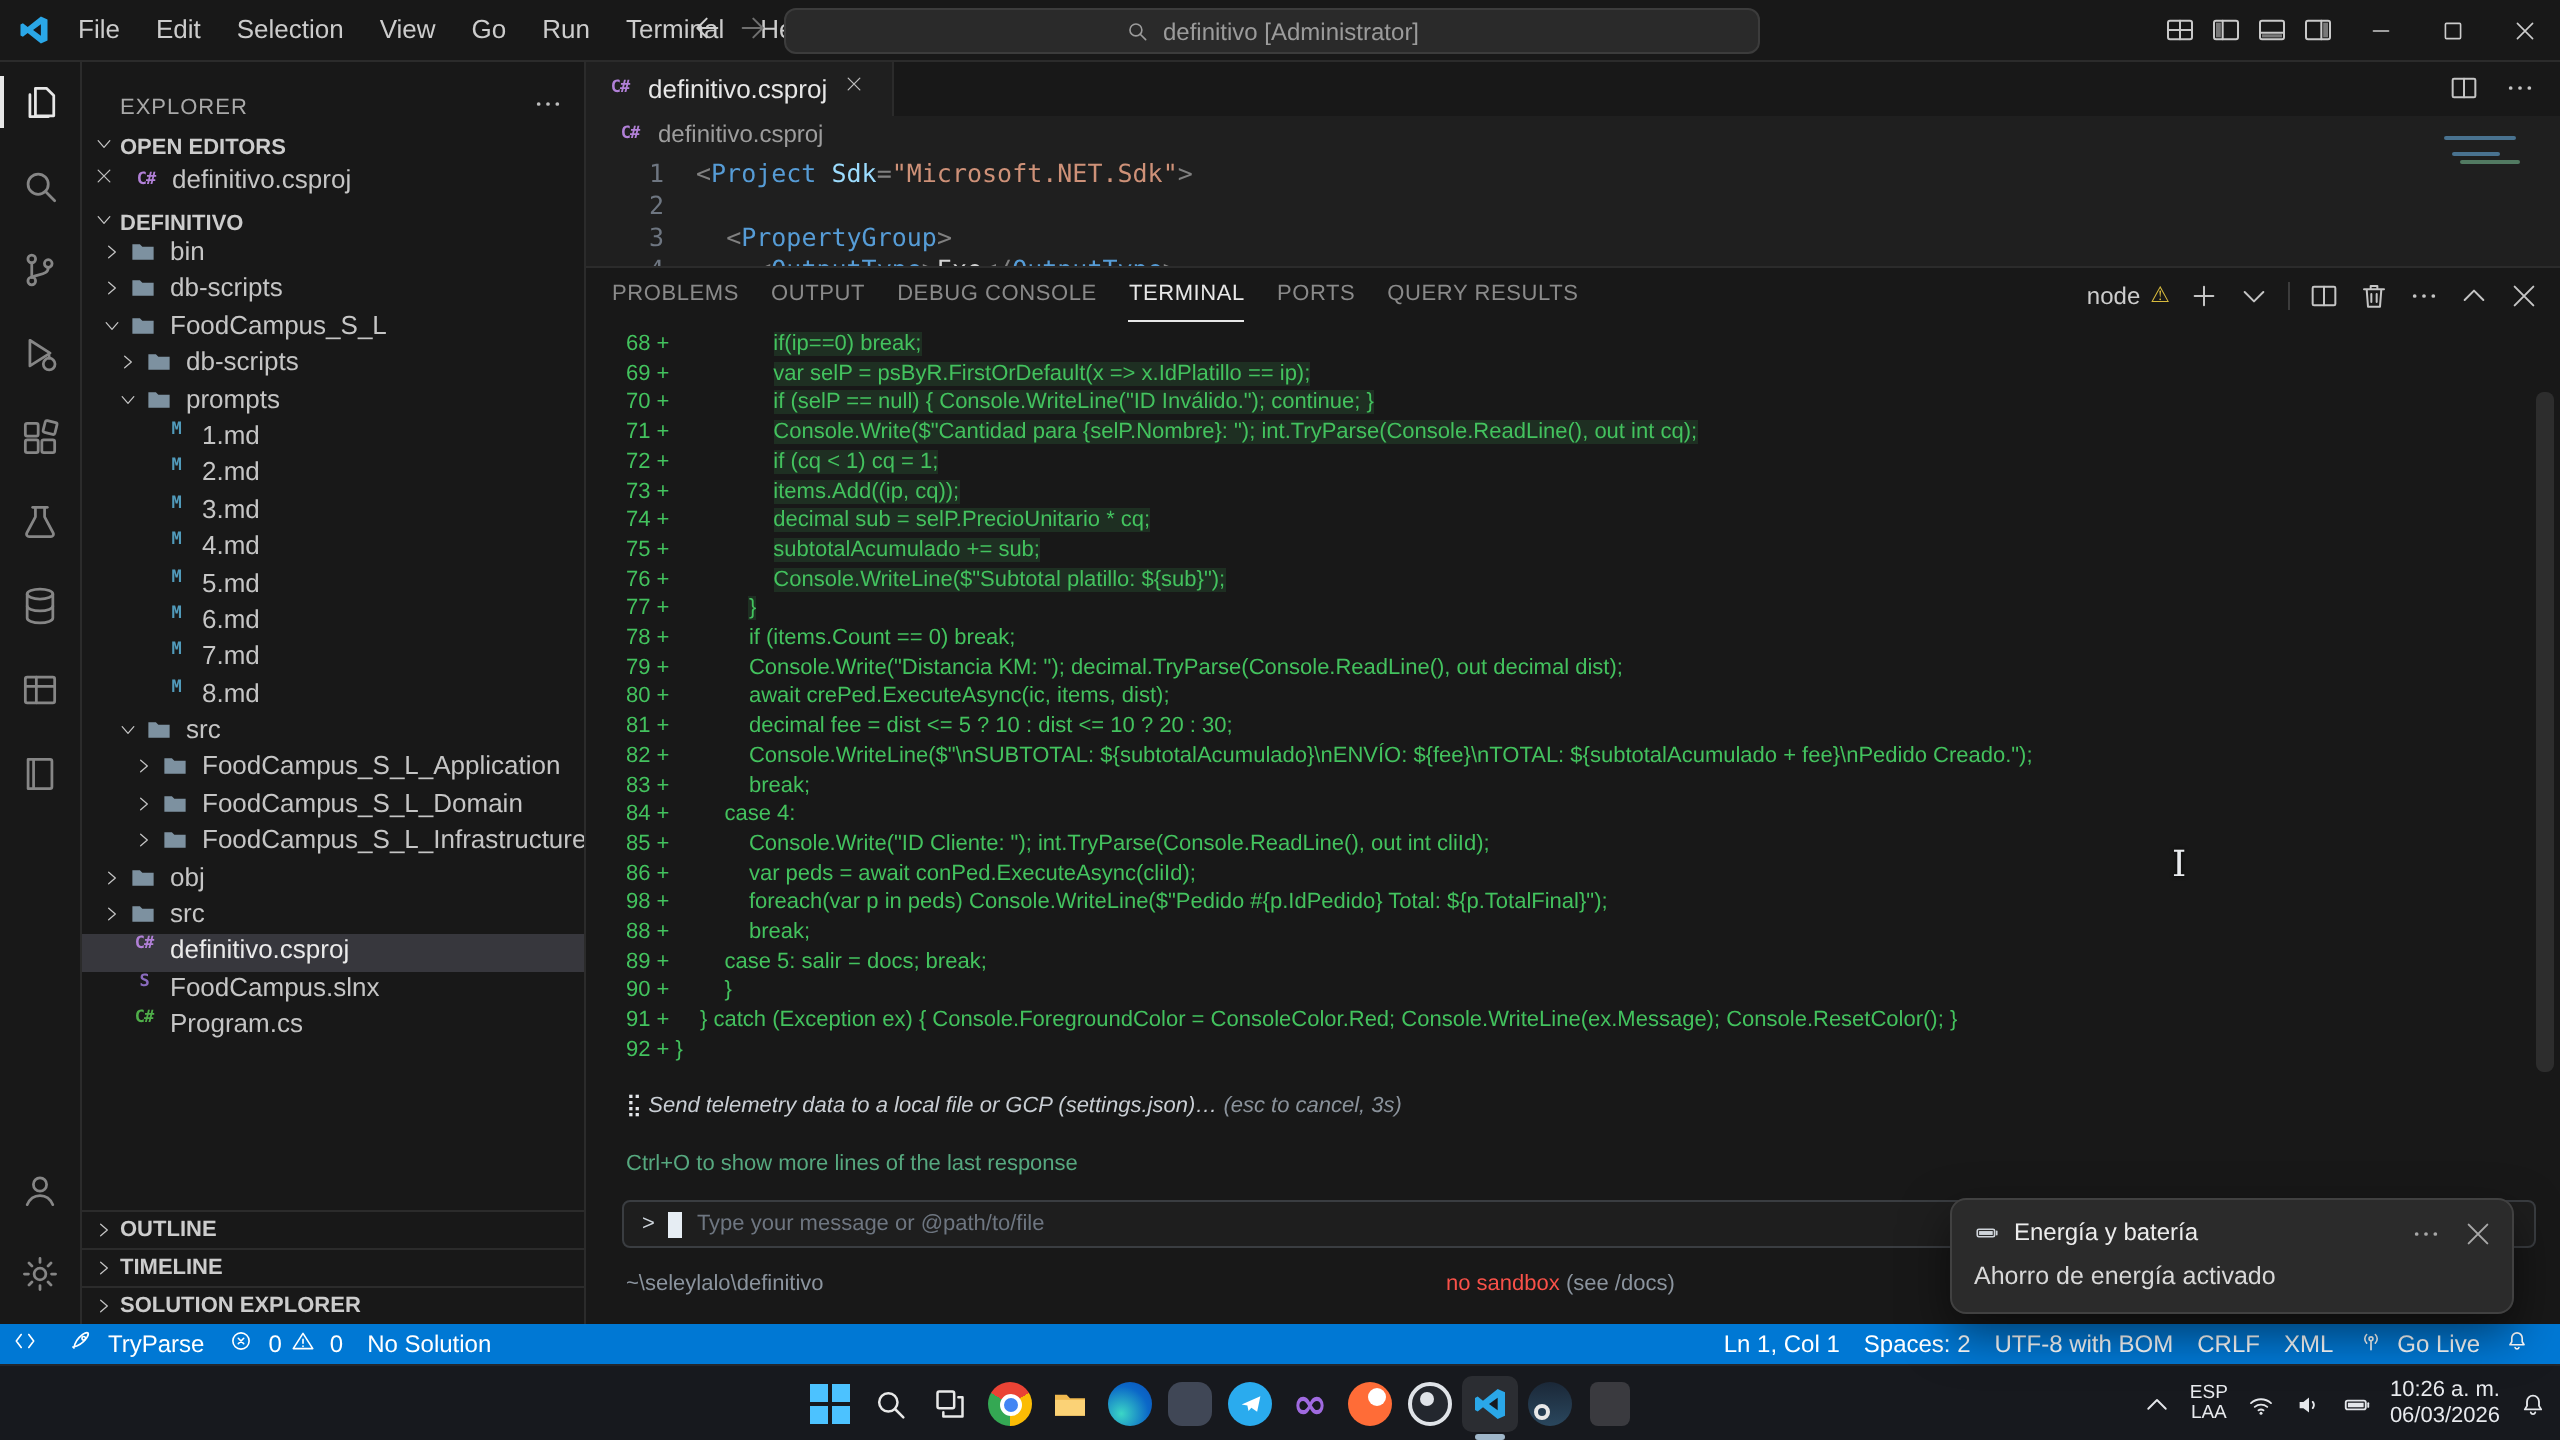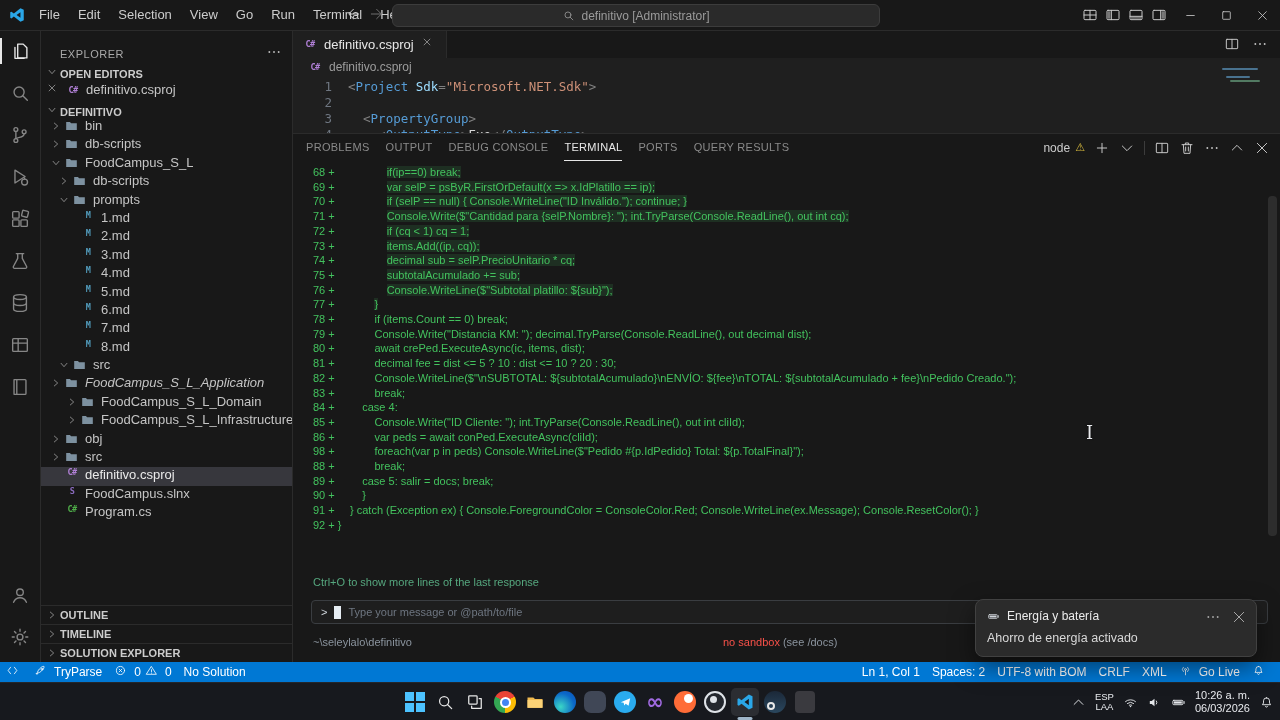--- a/index.html
+++ b/index.html
@@ -589,21 +589,21 @@
           </span>
           <span class="f-ico">
             <svg viewBox="0 0 24 24">
               <g fill="none" stroke="currentColor" stroke-width="1.5" stroke-linecap="round" stroke-linejoin="round">
                 <path d="M3.5 6.5h6l2 2h9v10.5h-17z" fill="currentColor" stroke="none"></path>
               </g>
             </svg>
           </span>
           <span class="tree-label">src</span>
         </div>
-        <div class="tree-row" style="padding-left: 8px; font-style: italic;">
+        <div class="tree-row" style="padding-left: 24px;">
           <span class="chev">
             <svg viewBox="0 0 24 24">
               <g fill="none" stroke="currentColor" stroke-width="1.5" stroke-linecap="round" stroke-linejoin="round">
                 <path d="M8 5l8 7-8 7"></path>
               </g>
             </svg>
           </span>
           <span class="f-ico">
             <svg viewBox="0 0 24 24">
               <g fill="none" stroke="currentColor" stroke-width="1.5" stroke-linecap="round" stroke-linejoin="round">
@@ -885,20 +885,21 @@
           <div class="t-line"><span class="t-pre">84 +         </span><span class="t-code">case 4:</span></div>
           <div class="t-line"><span class="t-pre">85 +             </span><span class="t-code">Console.Write("ID Cliente: "); int.TryParse(Console.ReadLine(), out int cliId);</span></div>
           <div class="t-line"><span class="t-pre">86 +             </span><span class="t-code">var peds = await conPed.ExecuteAsync(cliId);</span></div>
           <div class="t-line"><span class="t-pre">98 +             </span><span class="t-code">foreach(var p in peds) Console.WriteLine($"Pedido #{p.IdPedido} Total: ${p.TotalFinal}");</span></div>
           <div class="t-line"><span class="t-pre">88 +             </span><span class="t-code">break;</span></div>
           <div class="t-line"><span class="t-pre">89 +         </span><span class="t-code">case 5: salir = docs; break;</span></div>
           <div class="t-line"><span class="t-pre">90 +         </span><span class="t-code">}</span></div>
           <div class="t-line"><span class="t-pre">91 +     </span><span class="t-code">} catch (Exception ex) { Console.ForegroundColor = ConsoleColor.Red; Console.WriteLine(ex.Message); Console.ResetColor(); }</span></div>
           <div class="t-line"><span class="t-pre">92 + </span><span class="t-code">}</span></div>
         </div>
+      <div class="spinner-line"><span class="spin">⣯</span> <span>Send telemetry data to a local file or GCP (settings.json)…</span> <span class="esc">(esc to cancel, 3s)</span></div>
       <div class="hint-line">Ctrl+O to show more lines of the last response</div>
       <div class="input-row">
         <span class="prompt">&gt;</span>
         <span class="cursor-block"></span>
         <span class="placeholder">Type your message or @path/to/file</span>
       </div>
       <div class="term-footer">
         <span>~\seleylalo\definitivo</span>
         <span class="sandbox"><span class="red">no sandbox</span> <span>(see /docs)</span></span>
       </div>

